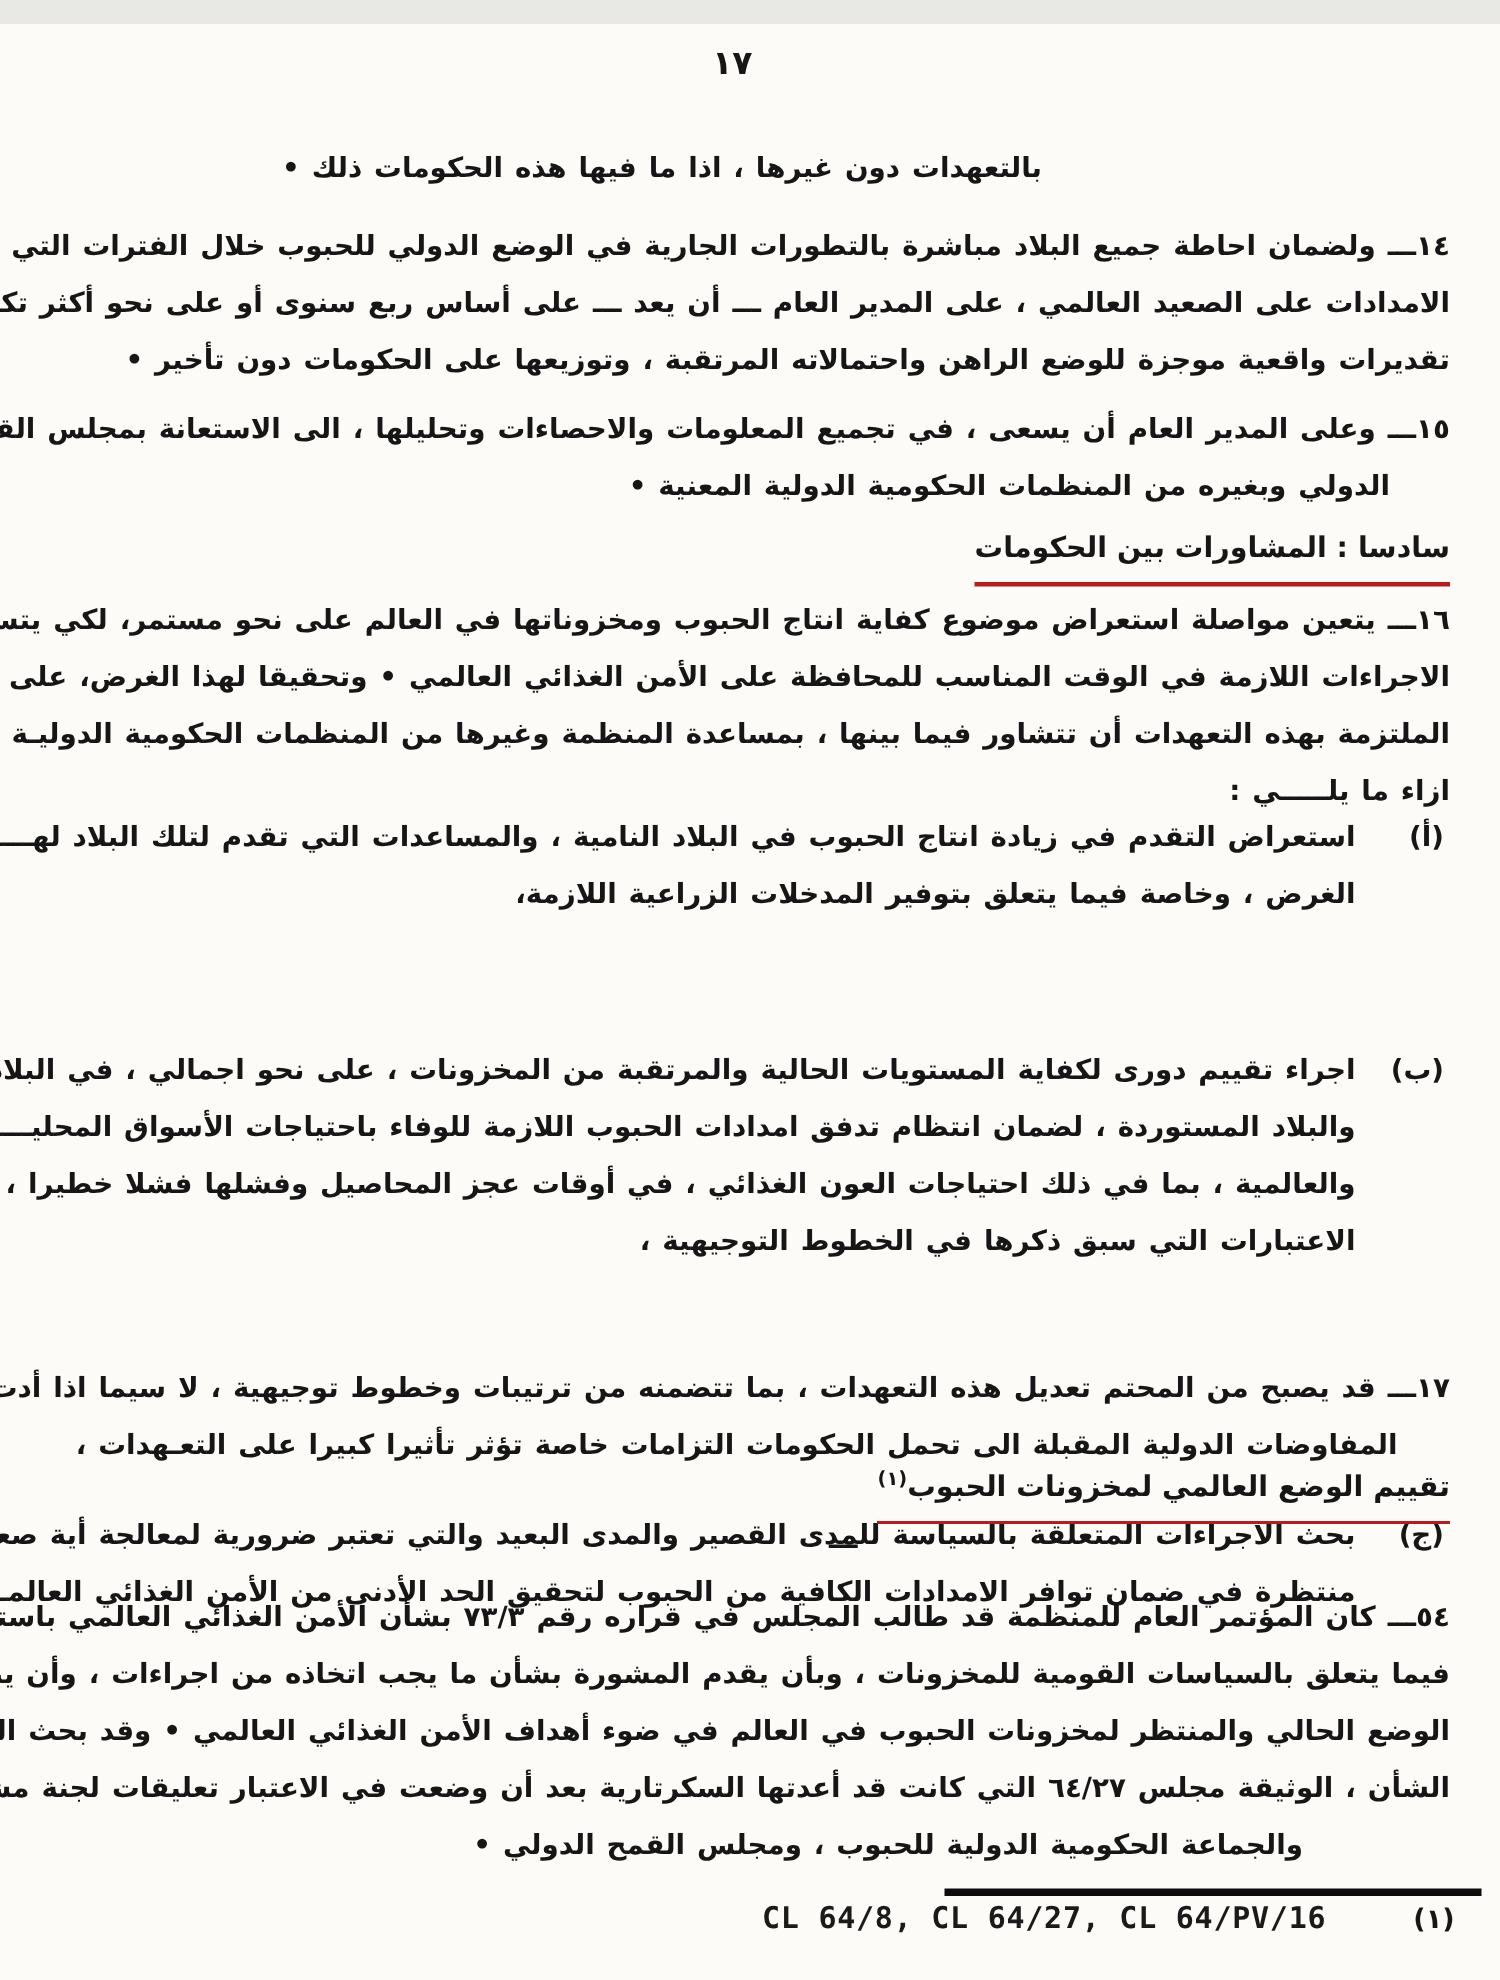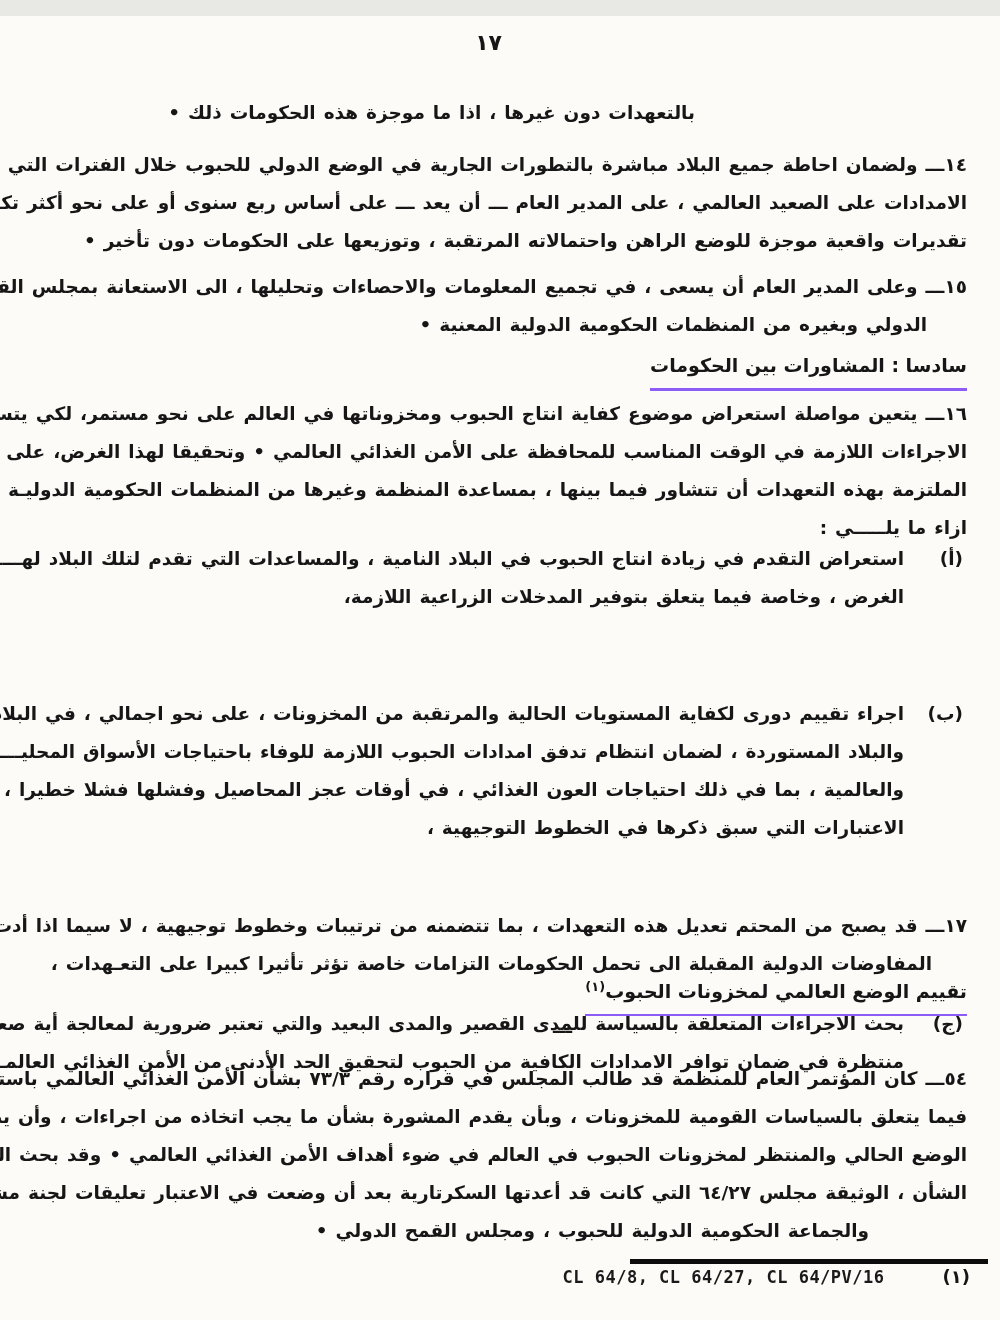--- a/index.html
+++ b/index.html
@@ -24,21 +24,21 @@
   .block{position:absolute;right:33px;}
   .pgnum-top{
     position:absolute;top:14px;right:498px;
     font-size:22px;font-weight:700;
   }
   .intro{position:absolute;top:78px;right:305px;}
   .heading{
     display:inline-block;
     font-size:19px;font-weight:700;
     line-height:30px;
-    border-bottom:3px solid #8b5cf6;
+    border-bottom:3px solid #b91c1c;
     padding-bottom:8px;
     white-space:nowrap;
   }
   .item{padding-right:63px;position:relative;}
   .item .marker{
     position:absolute;right:4px;top:0;
     font-size:18.5px;font-weight:700;line-height:38px;
   }
   .indent40{margin-right:40px;}
   .indent35{margin-right:35px;}
@@ -57,39 +57,39 @@
     width:358px;height:5px;background:#0c0c0c;
   }
   .fn-line{
     position:absolute;top:1250px;right:30px;
     display:flex;flex-direction:row;align-items:baseline;gap:58px;
   }
   .fn-ref{font-size:18px;font-weight:700;}
   .latin{
     direction:ltr;unicode-bidi:embed;
     font-family:"DejaVu Sans Mono",monospace;
-    font-size:17px;font-weight:700;letter-spacing:.5px;
+    font-size:20px;font-weight:700;letter-spacing:.5px;
     color:#1a1a1a;
   }
   .pgnum-bottom{
     position:absolute;top:1312px;left:62px;
     font-family:"DejaVu Sans Mono",monospace;
     font-size:14px;font-weight:700;color:#222;
     direction:ltr;
   }
 </style>
 </head>
 <body>
 
 <div class="page">
 
   <div class="pgnum-top">١٧</div>
 
   <div class="intro">
-    <div class="line">بالتعهدات دون غيرها ، اذا ما موجزة هذه الحكومات ذلك •</div>
+    <div class="line">بالتعهدات دون غيرها ، اذا ما فيها هذه الحكومات ذلك •</div>
   </div>
 
   <div class="block" style="top:130px;">
     <div class="line">١٤ـــ ولضمان احاطة جميع البلاد مباشرة بالتطورات الجارية في الوضع الدولي للحبوب خلال الفترات التي تشح فيها</div>
     <div class="line">الامدادات على الصعيد العالمي ، على المدير العام ـــ أن يعد ـــ على أساس ربع سنوى أو على نحو أكثر تكـرارا ـــ</div>
     <div class="line">تقديرات واقعية موجزة للوضع الراهن واحتمالاته المرتقبة ، وتوزيعها على الحكومات دون تأخير •</div>
   </div>
 
   <div class="block" style="top:252px;">
     <div class="line">١٥ـــ وعلى المدير العام أن يسعى ، في تجميع المعلومات والاحصاءات وتحليلها ، الى الاستعانة بمجلس القمـــــح</div>

